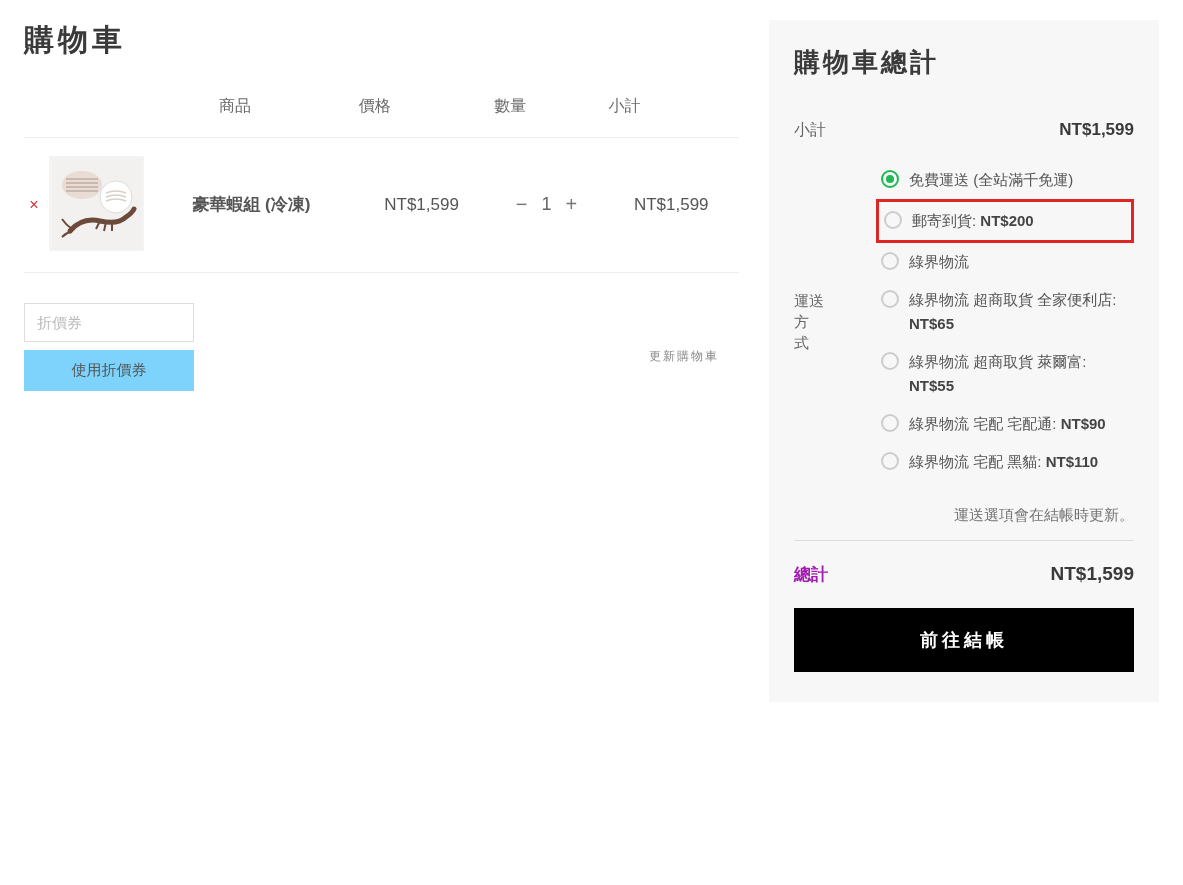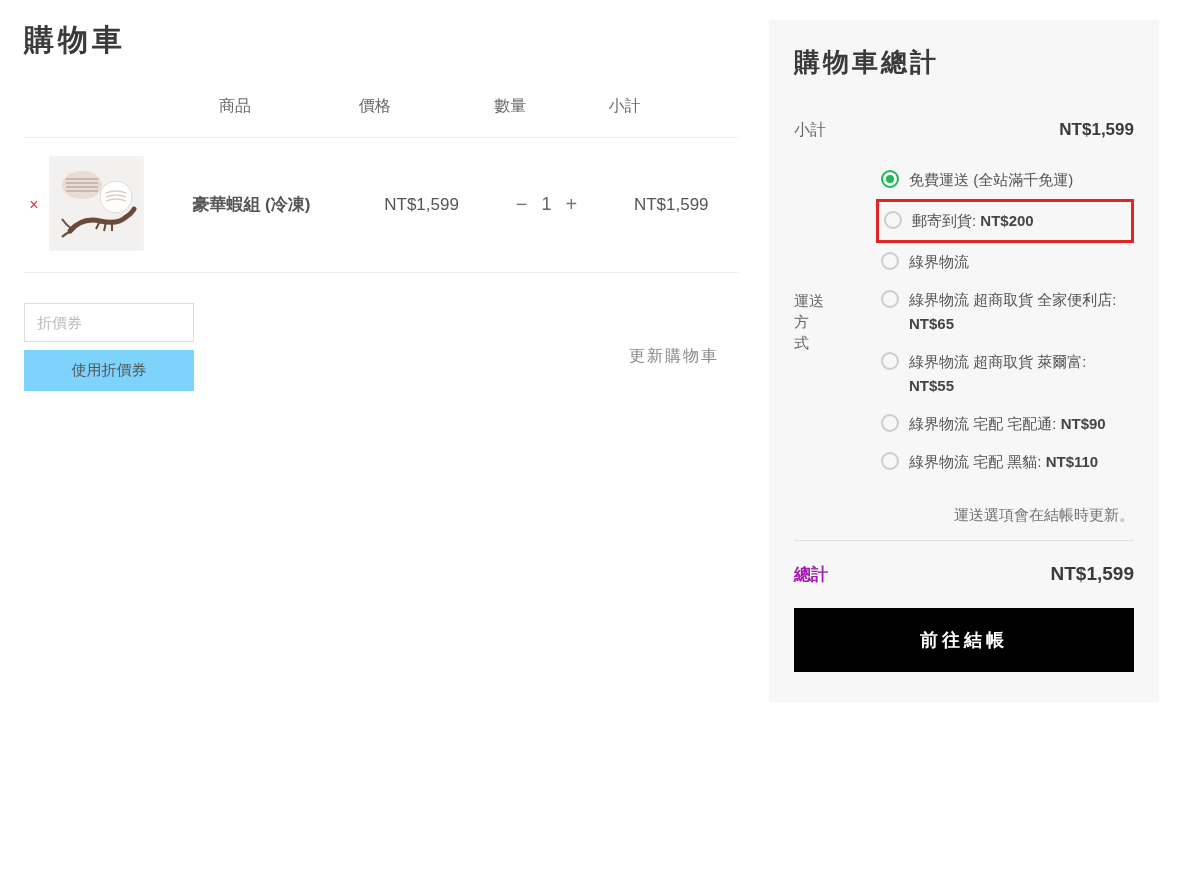--- a/index.html
+++ b/index.html
@@ -83,21 +83,21 @@
 .btn-grey {
   background: #7dd3fc;
   border: none;
   padding: 11px 22px;
   font-size: 15px;
   color: #555;
   cursor: pointer;
 }
 .update-link {
   color: #888;
-  font-size: 16px;
+  font-size: 12px;
   cursor: pointer;
   padding-right: 20px;
   letter-spacing: 2px;
   margin-top: 20px;
 }
 h2.totals-title {
   font-size: 26px;
   font-weight: bold;
   color: #3a3a3a;
   letter-spacing: 3px;

